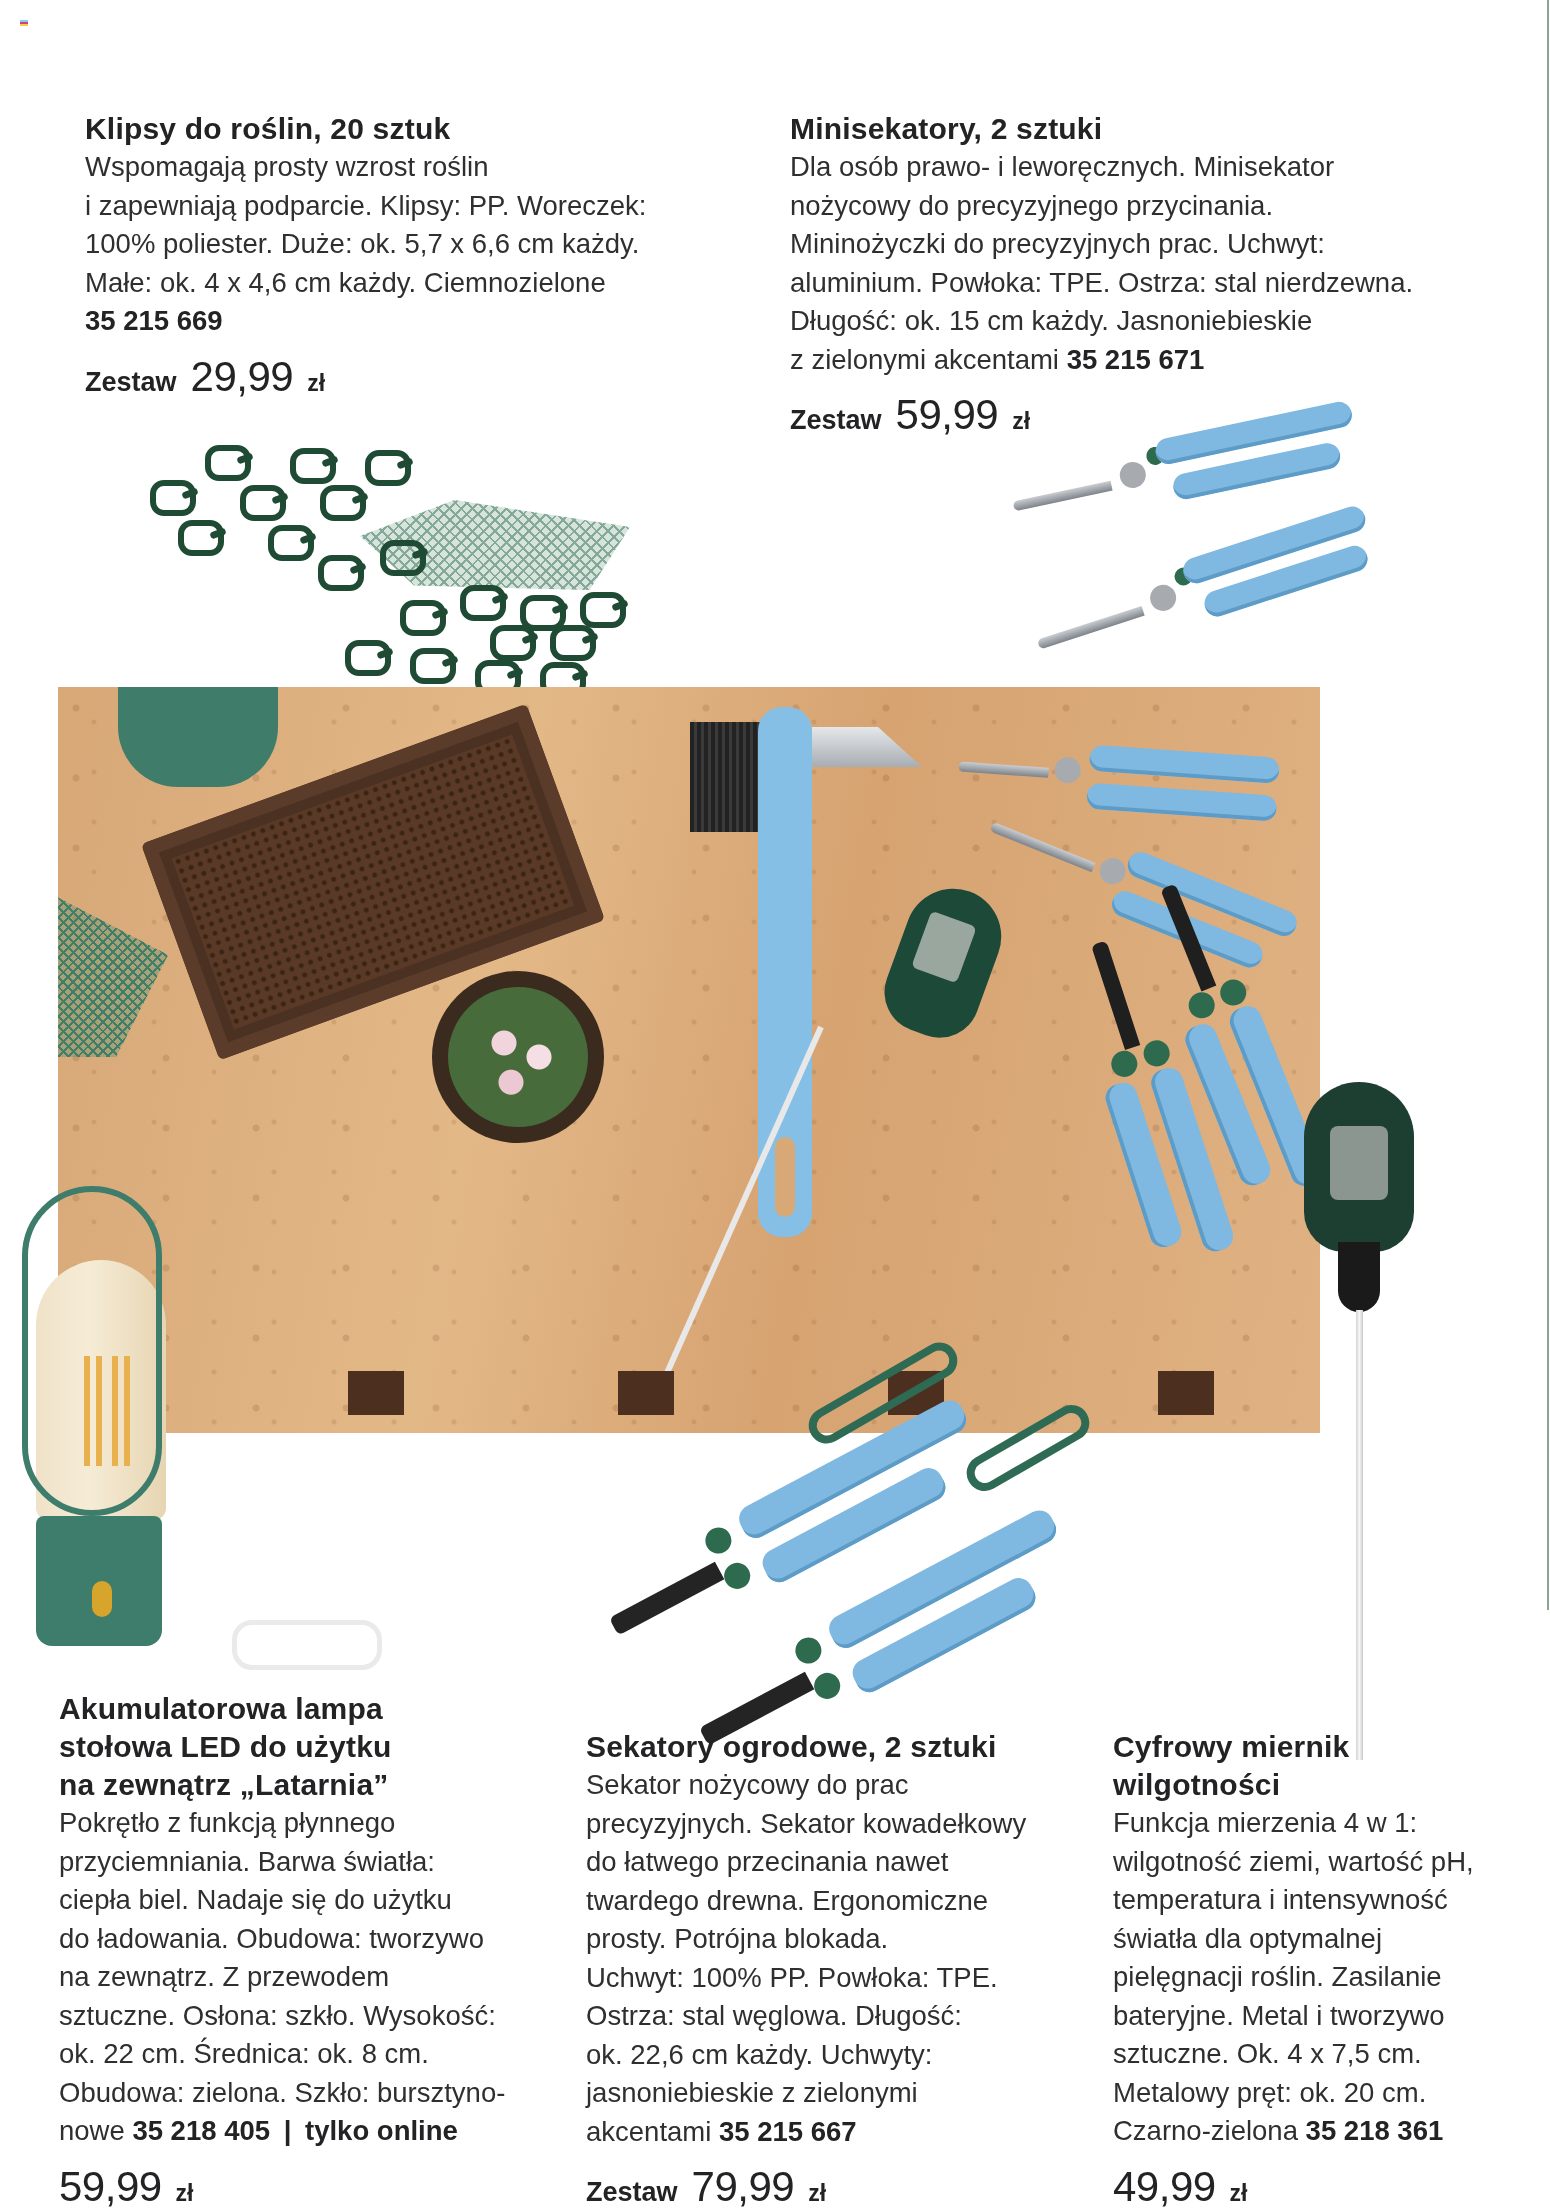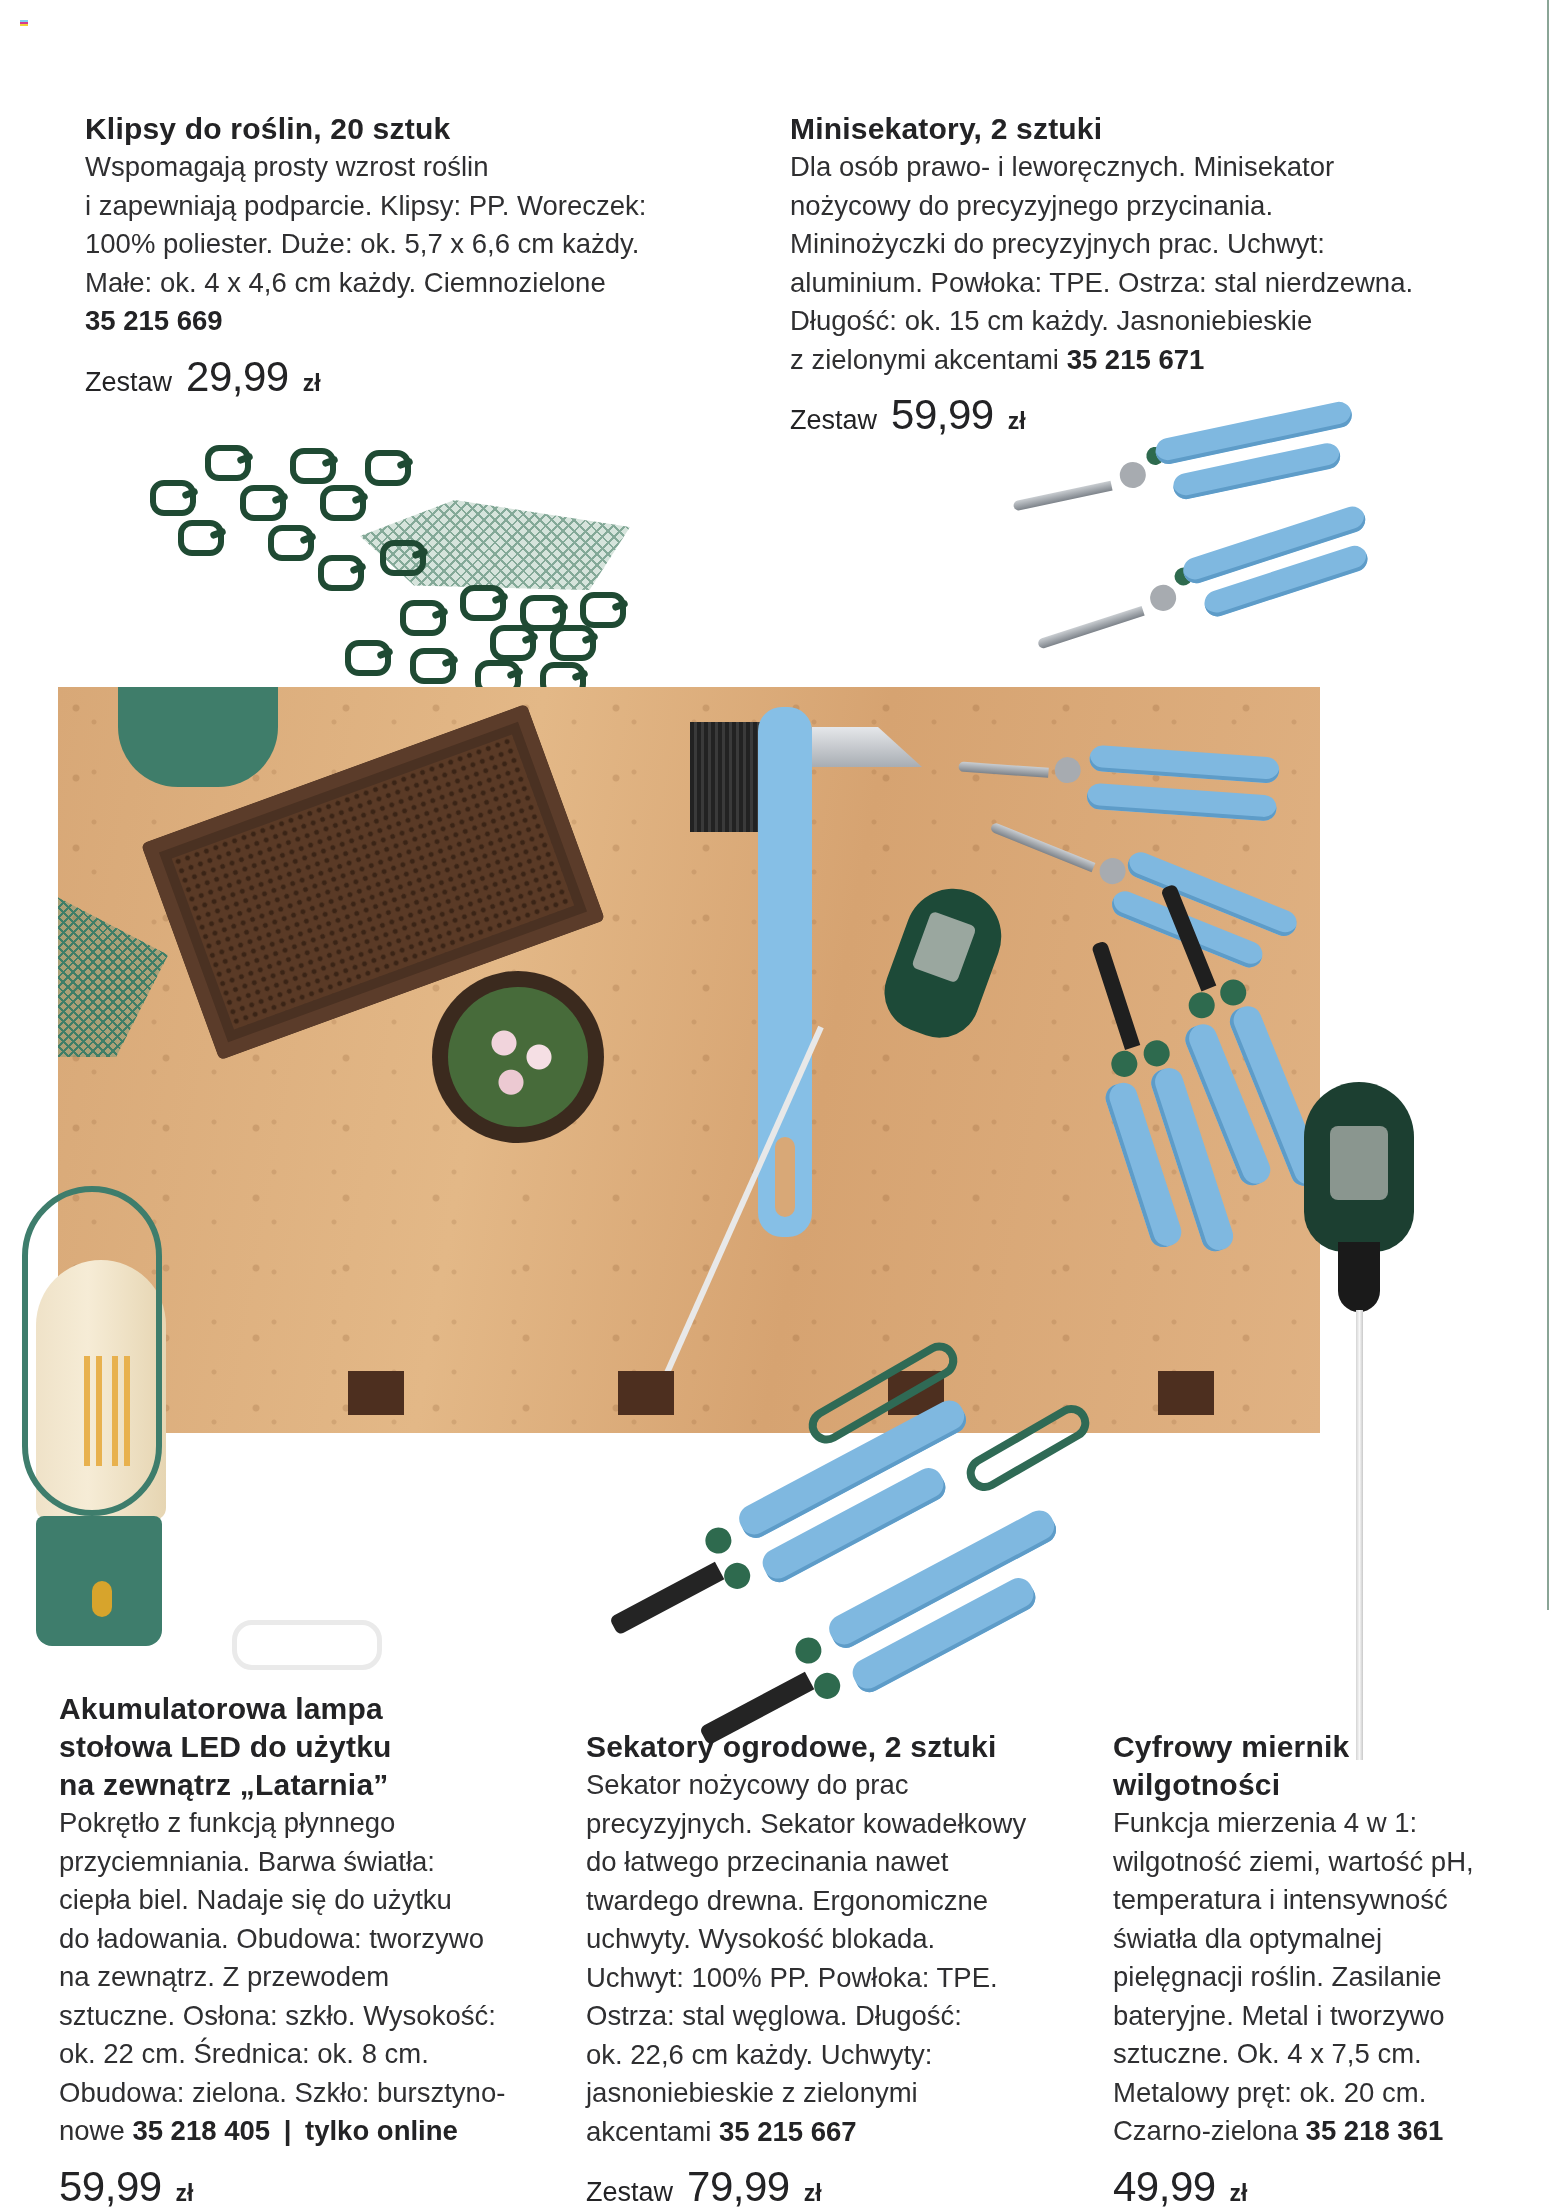--- a/index.html
+++ b/index.html
@@ -10,21 +10,21 @@
   }
   .right-rule { position:absolute; left:1547px; top:0; width:2px; height:1610px; background:#8aa596; }
   .cmyk-marker { position:absolute; left:20px; top:20px; width:8px; height:6px; }
   .cmyk-marker span { display:block; height:2px; }
 
   .block { position:absolute; }
   .title { font-weight:700; font-size:30px; line-height:38px; color:#232325; letter-spacing:0.2px; }
   .desc  { font-size:27.5px; line-height:38.5px; color:#2f2f31; }
   .desc b { font-weight:700; color:#232325; }
   .price-row { display:flex; align-items:baseline; gap:14px; margin-top:12px; }
-  .price-label { font-weight:400; font-size:27px; color:#232325; }
+  .price-label { font-weight:700; font-size:27px; color:#232325; }
   .price-value { font-size:42px; color:#232325; letter-spacing:-0.5px; }
   .price-cur { font-weight:700; font-size:23px; color:#232325; }
 
   
   .art { position:absolute; }
   .clip { position:absolute; width:34px; height:24px; border:6px solid #1f4a33; border-radius:14px; background:transparent; }
   .clip::after { content:""; position:absolute; left:26px; top:4px; width:16px; height:7px; background:#1f4a33; border-radius:4px; transform:rotate(-20deg); }
   .net-bag { position:absolute; left:360px; top:500px; width:270px; height:90px;
              background:repeating-linear-gradient(45deg,#6f9a86 0 2px,transparent 2px 8px),
                         repeating-linear-gradient(-45deg,#6f9a86 0 2px,#cfe0d6 2px 8px);
@@ -271,21 +271,21 @@
   </div>
 </div>
 
 <div class="block" style="left:586px; top:1728px; width:500px;">
   <div class="title">Sekatory ogrodowe, 2 sztuki</div>
   <div class="desc">
     <div>Sekator nożycowy do prac</div>
     <div>precyzyjnych. Sekator kowadełkowy</div>
     <div>do łatwego przecinania nawet</div>
     <div>twardego drewna. Ergonomiczne</div>
-    <div>uchwyty. Wysokość blokada.</div>
+    <div>prosty. Potrójna blokada.</div>
     <div>Uchwyt: 100% PP. Powłoka: TPE.</div>
     <div>Ostrza: stal węglowa. Długość:</div>
     <div>ok. 22,6 cm każdy. Uchwyty:</div>
     <div>jasnoniebieskie z zielonymi</div>
     <div><span>akcentami</span> <b>35 215 667</b></div>
   </div>
   <div class="price-row">
     <span class="price-label">Zestaw</span>
     <span class="price-value">79,99</span>
     <span class="price-cur">zł</span>

